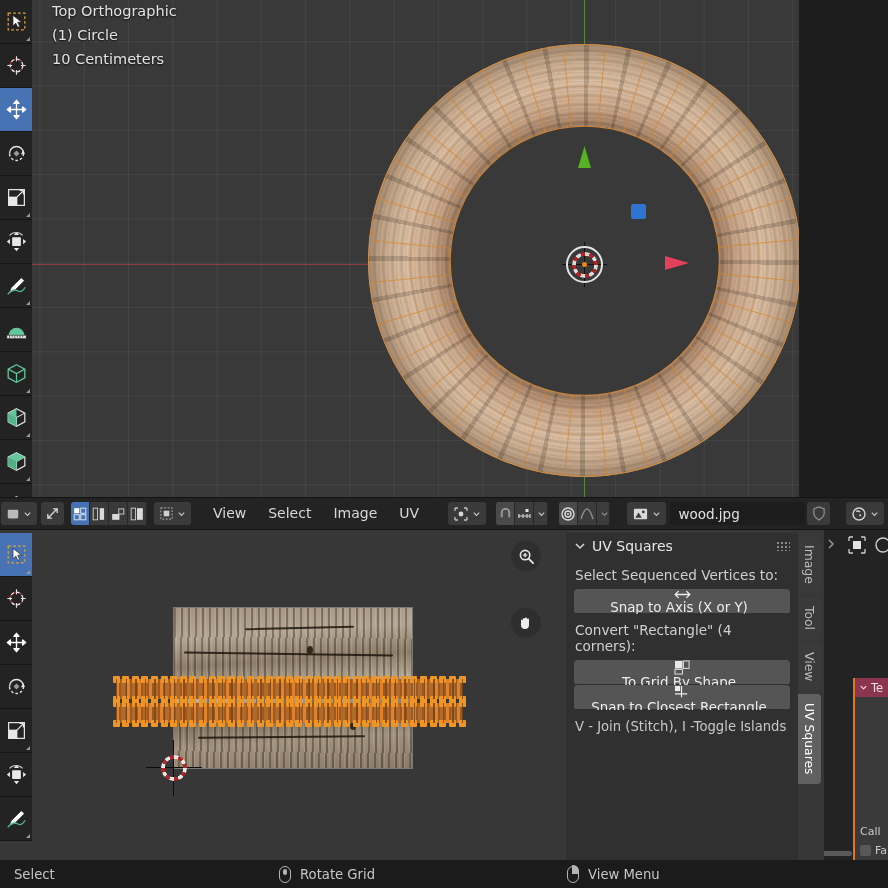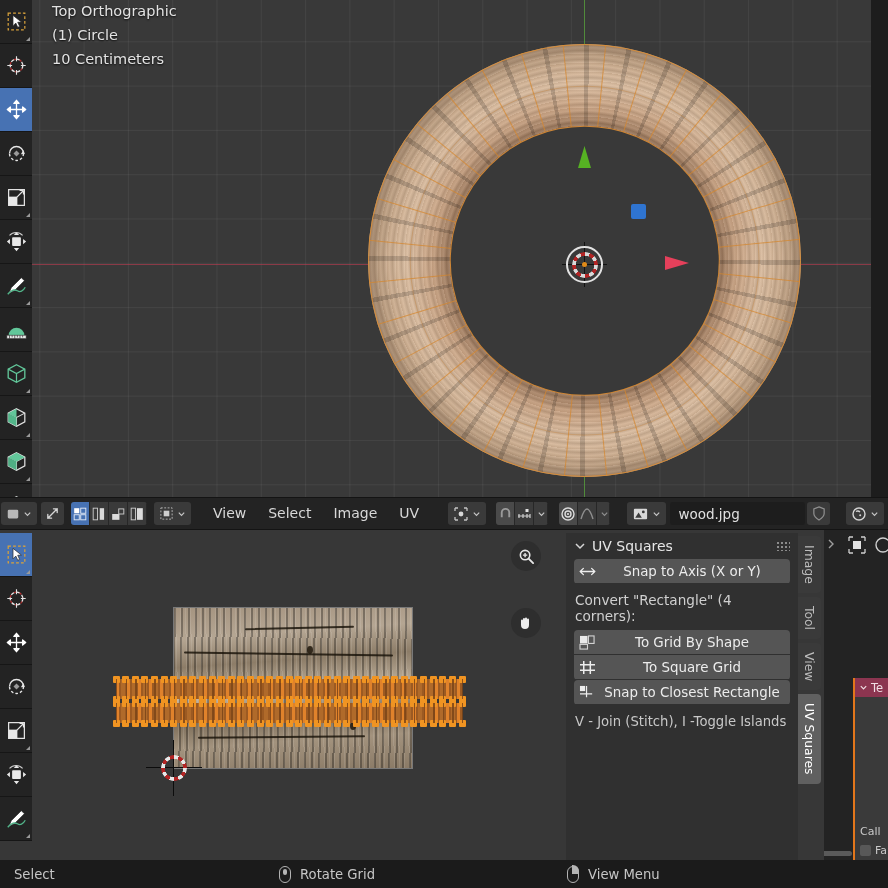--- a/index.html
+++ b/index.html
@@ -1,21 +1,21 @@
 <!DOCTYPE html>
 <html><head>
 <meta charset="utf-8">
 <style>
   * { margin:0; padding:0; box-sizing:border-box; }
   html,body{ width:888px; height:888px; overflow:hidden; background:#1d1d1d;
     font-family:"DejaVu Sans", sans-serif; -webkit-font-smoothing:antialiased; }
   .app{ position:relative; width:888px; height:888px; }
 
   
-  .viewport{ position:absolute; left:0; top:0; width:871px; height:497px;
+  .viewport{ position:absolute; left:0; top:0; width:799px; height:497px;
     background:#393939; overflow:hidden; }
   .grid{ position:absolute; inset:0;
     background-image:
       linear-gradient(to right, rgba(255,255,255,0.055) 1px, transparent 1px),
       linear-gradient(to bottom, rgba(255,255,255,0.055) 1px, transparent 1px);
     background-size:44.3px 44.3px;
     background-position:-5px -3px; }
   .axis-x{ position:absolute; left:0; top:264px; width:888px; height:1px;
     background:rgba(190,60,80,.62); }
   .axis-y{ position:absolute; left:584px; top:0; width:1px; height:497px;
@@ -139,21 +139,21 @@
   .sidepanel{ position:absolute; left:566px; top:533px; width:232px; height:327px;
     background:#303030; }
   .panel-hdr{ display:flex; align-items:center; height:26px; padding:0 8px;
     color:#e6e6e6; font-size:14px; }
   .panel-hdr .gripdots{ margin-left:auto; width:14px; height:10px;
     background-image:radial-gradient(circle, #8c8c8c 0.9px, transparent 1px);
     background-size:4px 4px; }
   .sec-label{ color:#d0d0d0; font-size:13.6px; padding:8px 9px 6px 9px; }
   .opgroup{ margin:0 8px; border-radius:4px; overflow:hidden; }
   .oprow{ display:flex; align-items:center; height:24px; background:#555555;
-    color:#ececec; font-size:13.4px; position:relative; margin-bottom:1px; }
+    color:#ececec; font-size:13.4px; position:relative; margin-bottom:1px;flex-direction:column; }
   .oprow .lbl{ flex:1; text-align:center; padding-right:6px; }
   .oprow .gi{ width:26px; display:flex; align-items:center; justify-content:center; }
   .oprow.half{ flex:1; }
   .rowpair{ display:flex; gap:1px; margin-bottom:1px; }
   .hint{ color:#c8c8c8; font-size:13.2px; padding:9px 9px 0 9px; }
 
   .vtabs{ position:absolute; left:798px; top:536px; width:26px; }
   .vtab{ width:23px; background:#3a3a3a; color:#bcbcbc; font-size:12.4px;
     writing-mode:vertical-rl; text-orientation:mixed;
     padding:9px 4px; margin-bottom:4px; border-radius:0 4px 4px 0;
@@ -841,20 +841,21 @@
 
   <div class="sidepanel">
     <div class="panel-hdr">
       <svg style="width:12px;height:12px;margin-right:6px" viewBox="0 0 12 12">
         <path d="M2 4 L6 8 L10 4" stroke="#d6d6d6" stroke-width="1.5" fill="none"></path>
       </svg>
       <span>UV Squares</span>
       <span class="gripdots"></span>
     </div>
 
+    <div class="sec-label">Select Sequenced Vertices to:</div>
     <div class="opgroup">
       <div class="oprow">
         <span class="gi">
           <svg style="width:17px;height:11px" viewBox="0 0 18 12">
             <path d="M1 6 H17 M1 6 L4.5 2.6 M1 6 L4.5 9.4 M17 6 L13.5 2.6 M17 6 L13.5 9.4" stroke="#ededed" stroke-width="1.4" fill="none" stroke-linecap="round"></path>
           </svg>
         </span>
         <span class="lbl">Snap to Axis (X or Y)</span>
       </div>
     </div>
@@ -863,28 +864,20 @@
     <div class="opgroup">
       <div class="oprow">
         <span class="gi">
           <svg style="width:17px;height:15px" viewBox="0 0 18 16">
             <rect x="1" y="1" width="8" height="8" fill="#e8e8e8"></rect>
             <rect x="10" y="1" width="6" height="8" fill="none" stroke="#d2d2d2" stroke-width="1.2"></rect>
             <rect x="1" y="10" width="8" height="5" fill="none" stroke="#d2d2d2" stroke-width="1.2"></rect>
           </svg>
         </span>
         <span class="lbl">To Grid By Shape</span>
-      </div>
-      <div class="oprow">
-        <span class="gi">
-          <svg style="width:17px;height:15px" viewBox="0 0 18 16">
-            <path d="M1 5 H17 M1 11 H17 M5 1 V15 M12 1 V15" stroke="#ededed" stroke-width="1.6"></path>
-          </svg>
-        </span>
-        <span class="lbl">To Square Grid</span>
       </div>
     </div>
 
     <div class="opgroup">
       <div class="oprow">
         <span class="gi">
           <svg style="width:16px;height:15px" viewBox="0 0 17 16">
             <rect x="1" y="1" width="5.5" height="5.5" fill="#ededed"></rect>
             <path d="M8 1 V13 M1 9.5 H14" stroke="#ededed" stroke-width="1.3"></path>
           </svg>

